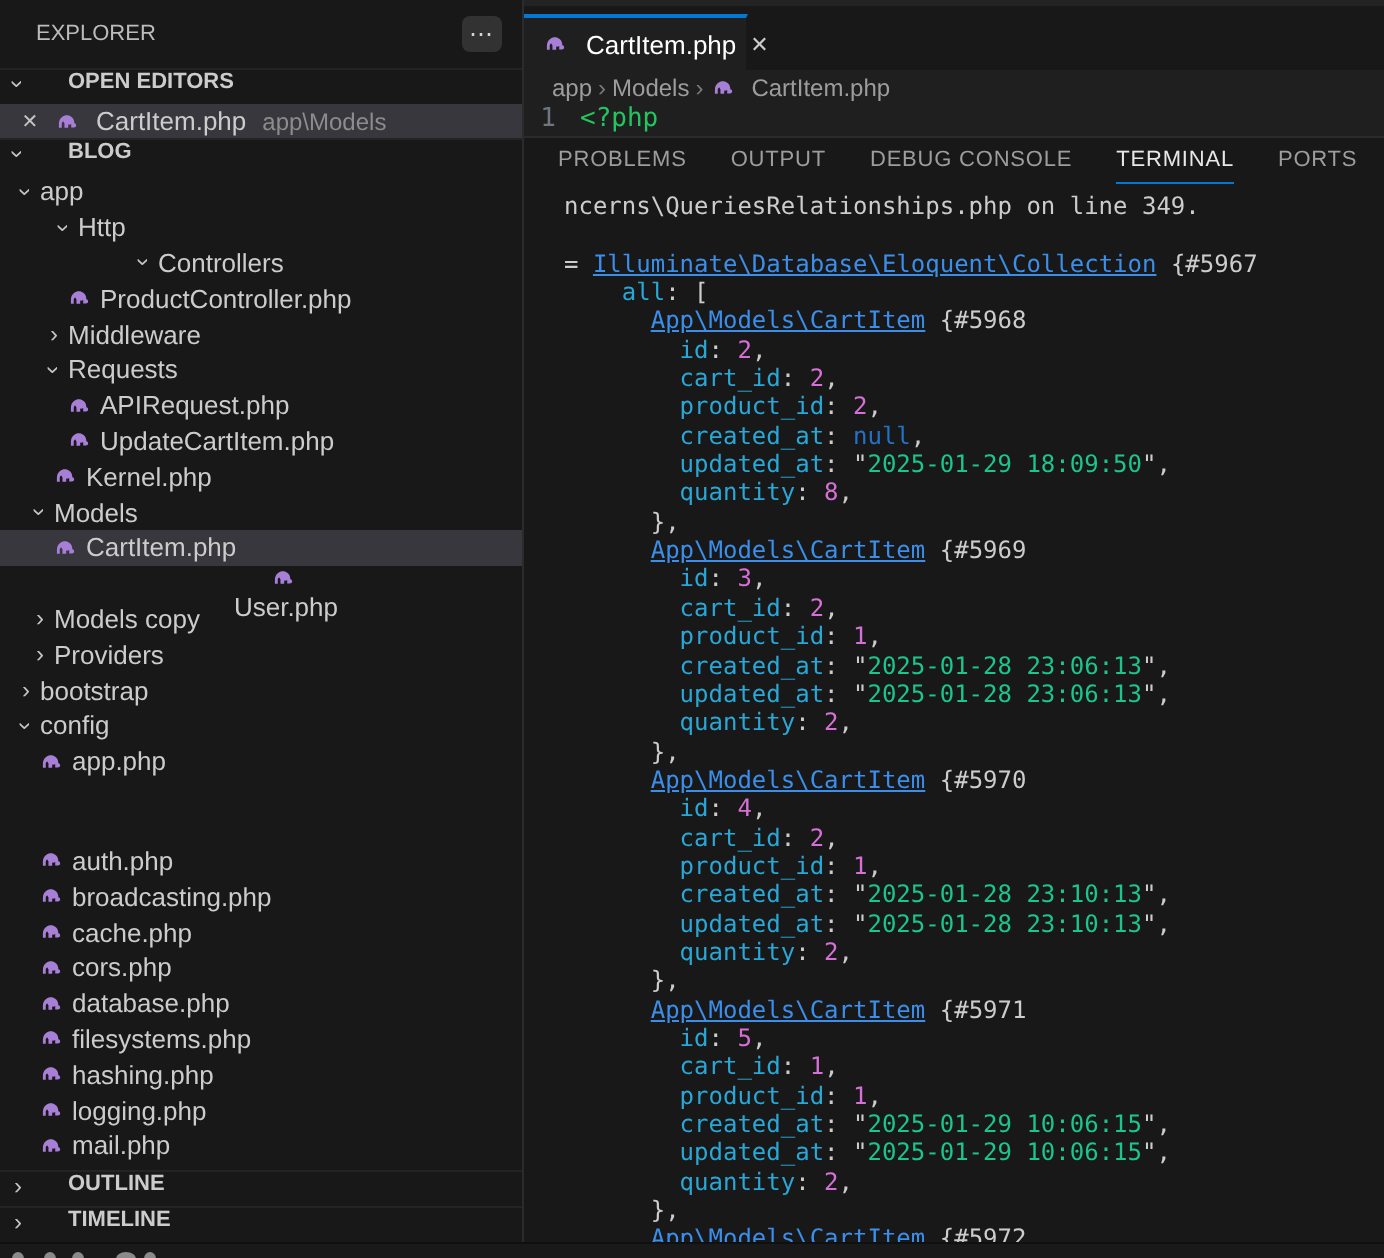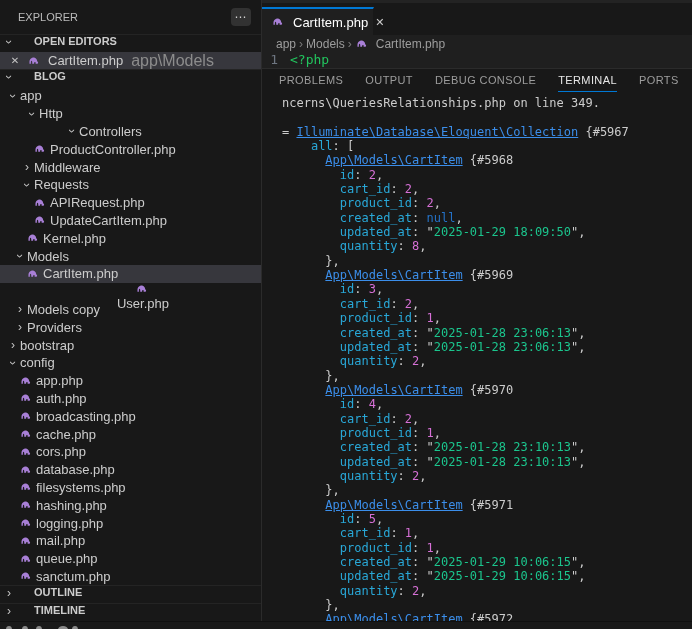--- a/index.html
+++ b/index.html
@@ -15,21 +15,21 @@
   .more-btn { width:20px; height:18px; border-radius:4px; background:#323232; color:#d4d4d4;
     display:flex; align-items:center; justify-content:center; font-size:12px; letter-spacing:1px; cursor:pointer; }
   .section-header { height:18px; display:flex; align-items:flex-start; gap:18px; padding-left:2px;
     font-size:11px; font-weight:bold; color:#cccccc; border-top:1px solid #242424; cursor:pointer; }
   .chev { display:inline-block; width:14px; text-align:center; font-size:12px; color:#c5c5c5;
     transform:none; font-weight:normal; }
   .chev.expanded { transform:rotate(90deg); }
   .oe-row { height:17px; display:flex; align-items:center; gap:4px; padding-left:8px;
     background:#37373d; font-size:13px; cursor:pointer; }
   .oe-row .close-x { font-size:10px; color:#c5c5c5; width:14px; text-align:center; }
-  .file-desc { font-size:16px; color:#8c8c8c; margin-left:4px; }
+  .file-desc { font-size:12px; color:#8c8c8c; margin-left:4px; }
   .tree { flex:1; overflow:hidden; }
   .tree-row { height:17.8px; display:flex; align-items:center; font-size:13px;
     color:#cccccc; cursor:pointer; white-space:nowrap; }
   .tree-row.selected { background:#37373d; }
   .php-icon { width:14px; height:13px; display:inline-flex; align-items:center; justify-content:center;
     margin-right:4px; flex:none; }
   .tree-row .chev { flex:none; }
 
   
   .main { flex:1; display:flex; flex-direction:column; height:621px; background:#1f1f1f; overflow:hidden; }
@@ -189,21 +189,21 @@
           <span>config</span>
         </div>
         <div class="tree-row" style="padding-left: 18px;">
           <span class="php-icon">
             <svg width="13" height="12" viewBox="0 0 16 16">
               <path fill="#a87fd6" d="M4.7 4.6C6 3.5 8 3.2 9.6 3.8c1.8.6 3 2.2 3.2 4l.1 1c.6.1 1.2.5 1.2 1.4 0 1-.7 1.5-1.5 1.5h-1.8V9.3c-.5.4-1.3.6-2 .4v2.1H6.3V8.9c-.4-.3-.6-.8-.6-1.3-.7.1-1.2.7-1.2 1.6v2.6H2.6V9.2c0-2 .8-3.7 2.1-4.6z"></path>
             </svg>
           </span>
           <span>app.php</span>
         </div>
-        <div class="tree-row" style="padding-left: 18px;">
+        <div class="tree-row" style="padding-left: 18px; margin-top: 32px;">
           <span class="php-icon">
             <svg width="13" height="12" viewBox="0 0 16 16">
               <path fill="#a87fd6" d="M4.7 4.6C6 3.5 8 3.2 9.6 3.8c1.8.6 3 2.2 3.2 4l.1 1c.6.1 1.2.5 1.2 1.4 0 1-.7 1.5-1.5 1.5h-1.8V9.3c-.5.4-1.3.6-2 .4v2.1H6.3V8.9c-.4-.3-.6-.8-.6-1.3-.7.1-1.2.7-1.2 1.6v2.6H2.6V9.2c0-2 .8-3.7 2.1-4.6z"></path>
             </svg>
           </span>
           <span>auth.php</span>
         </div>
         <div class="tree-row" style="padding-left: 18px;">
           <span class="php-icon">
             <svg width="13" height="12" viewBox="0 0 16 16">

